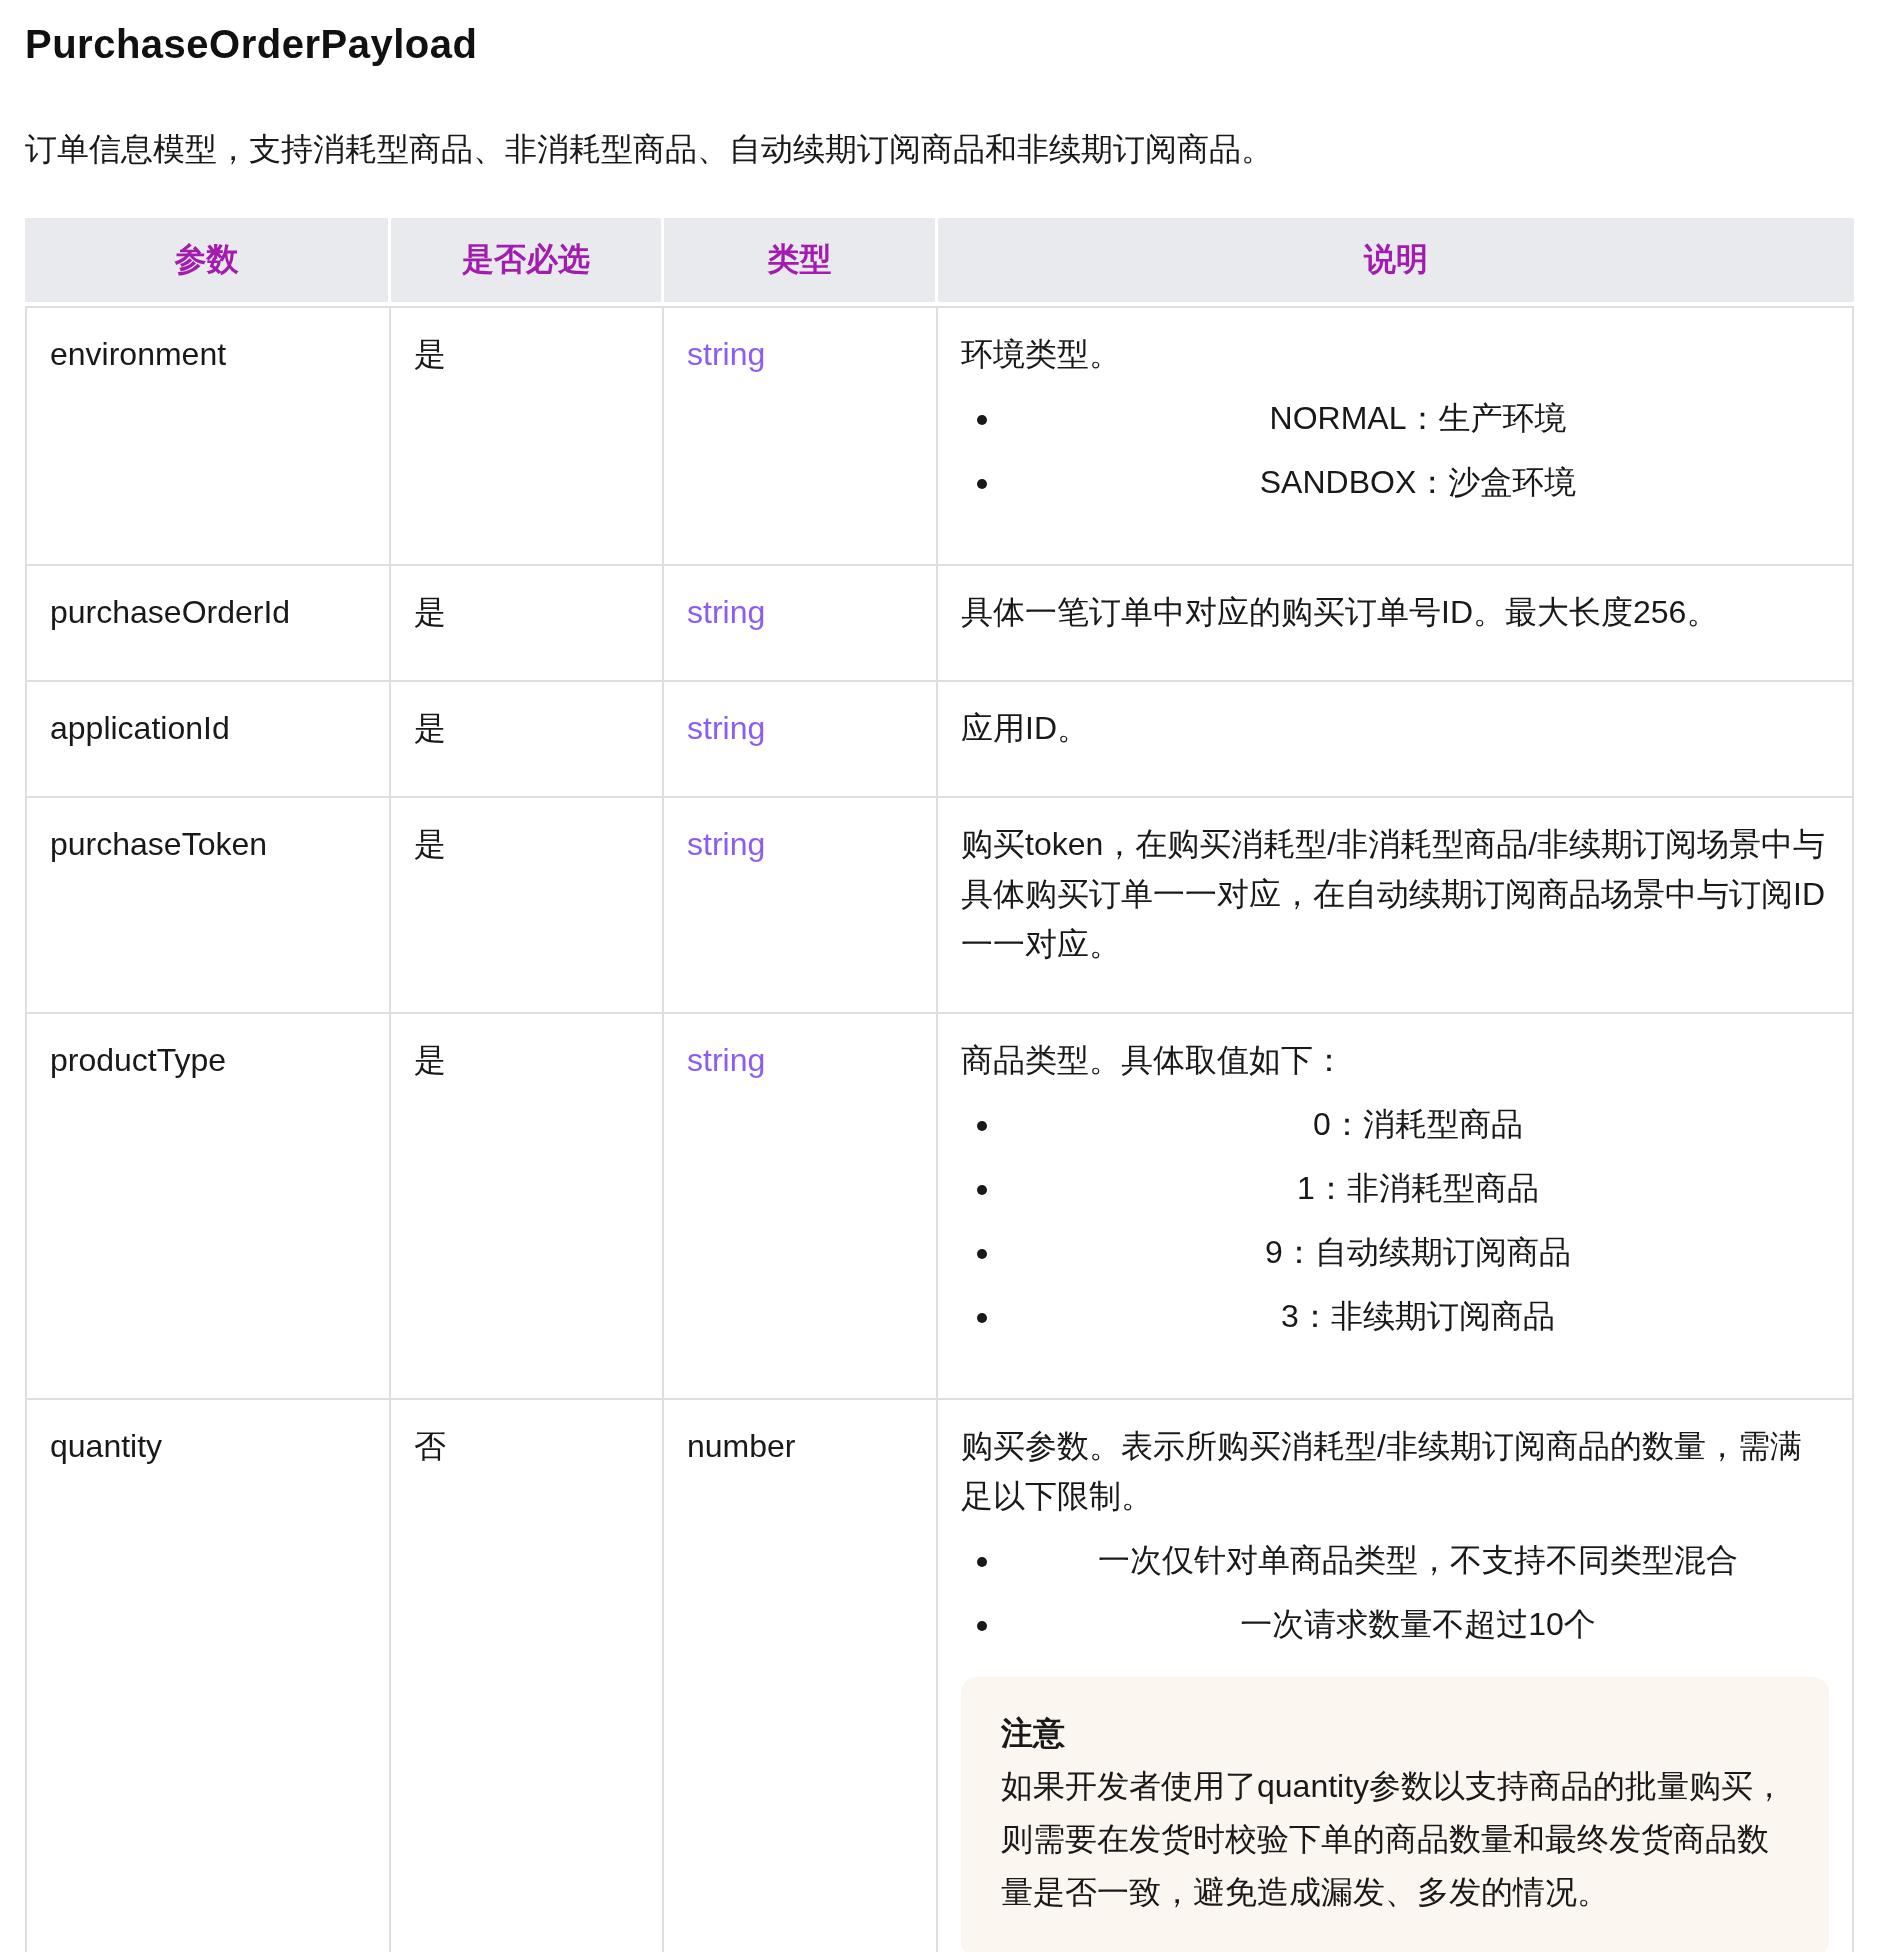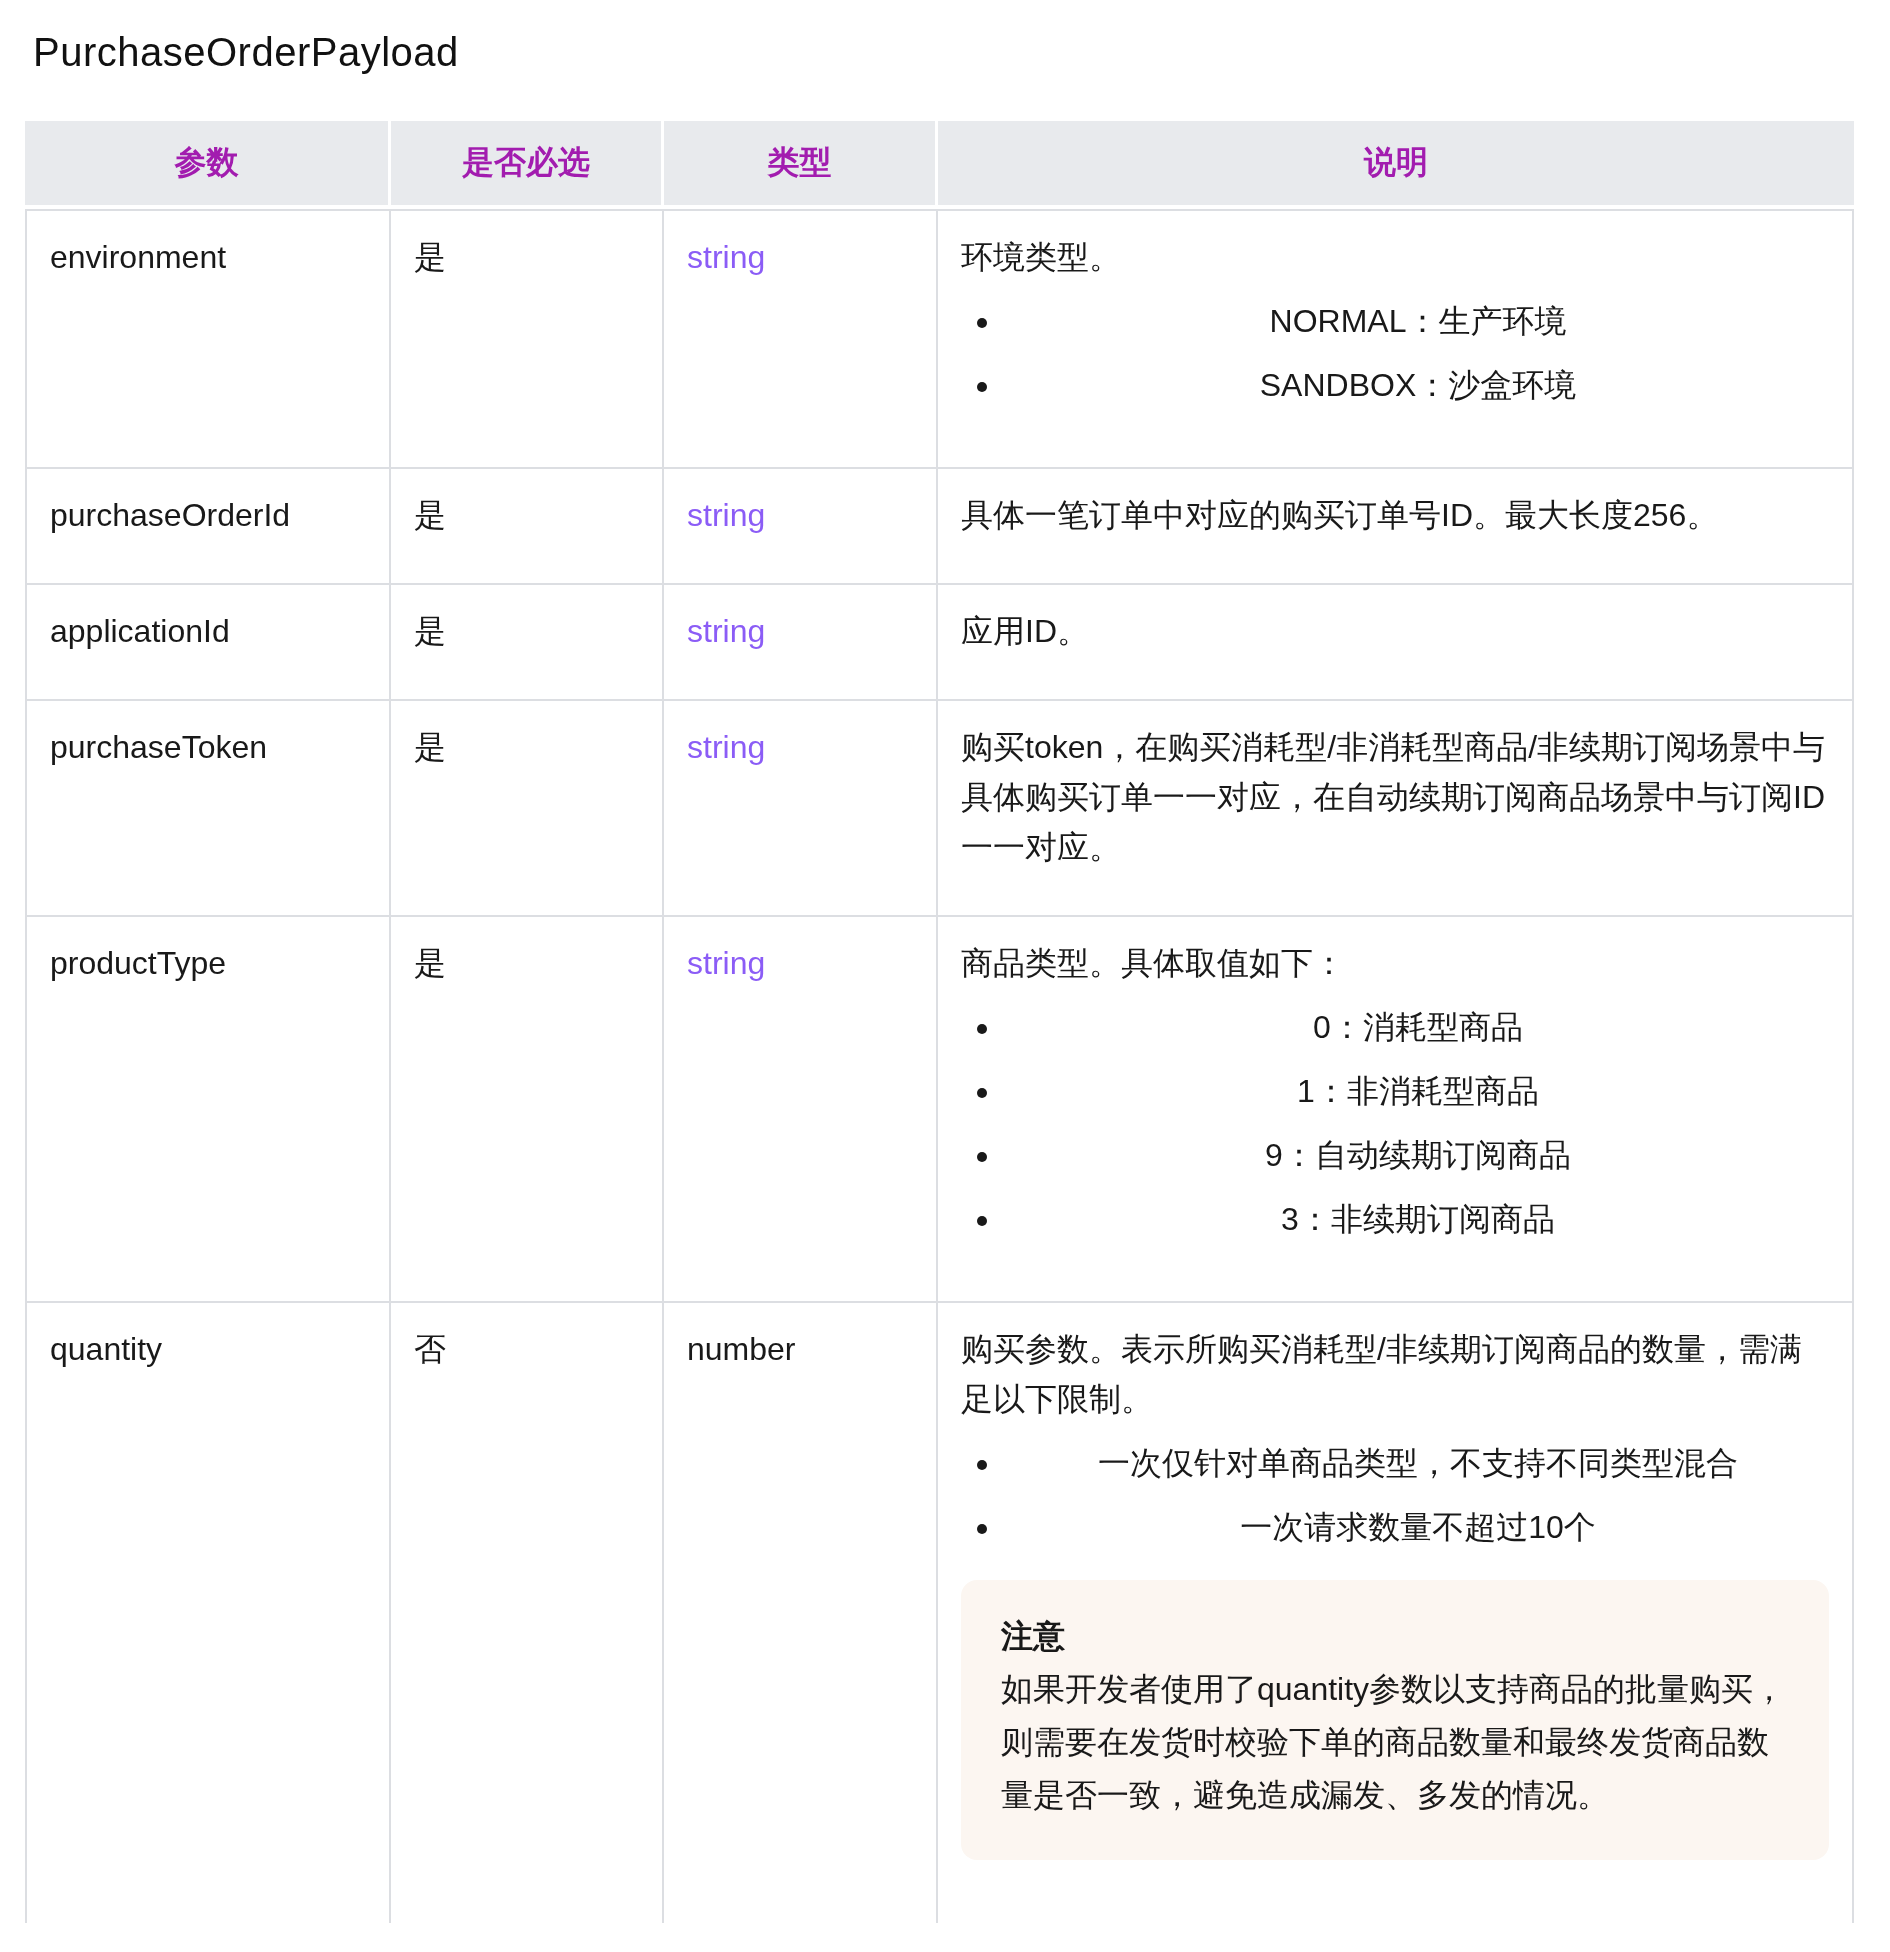--- a/index.html
+++ b/index.html
@@ -3,21 +3,21 @@
 <meta charset="utf-8">
 <style>
   html, body { margin: 0; padding: 0; }
   body {
     width: 1891px; height: 1952px; overflow: hidden;
     background: #ffffff; color: #191919;
     font-family: "Liberation Sans", "DejaVu Sans", sans-serif;
   }
   .page { padding: 22px 38px 0 25px; }
   .page-title {
-    font-size: 40px; font-weight: 400; margin: 8px; color: #111111;
+    font-size: 40px; font-weight: 700; margin: 0; color: #111111;
     letter-spacing: 0.5px;
   }
   .page-desc {
     font-size: 32px; line-height: 46px; margin: 59px 0 0 0;
   }
   table.param-table {
     margin-top: 46px; width: 1829px;
     border-collapse: separate; border-spacing: 0; table-layout: fixed;
   }
   col.c1 { width: 366px; } col.c2 { width: 273px; } col.c3 { width: 274px; }
@@ -48,20 +48,21 @@
   .note-title { font-weight: 700; margin: 0; }
   .note-body { margin: 0; }
 </style>
 </head>
 <body>
 
 <div class="page">
 
   <h1 class="page-title">PurchaseOrderPayload</h1>
 
+  <p class="page-desc">订单信息模型，支持消耗型商品、非消耗型商品、自动续期订阅商品和非续期订阅商品。</p>
 
   <table class="param-table">
     <colgroup>
         <col class="c1">
         <col class="c2">
         <col class="c3">
         <col class="c4">
       </colgroup>
     <thead>
       <tr>

